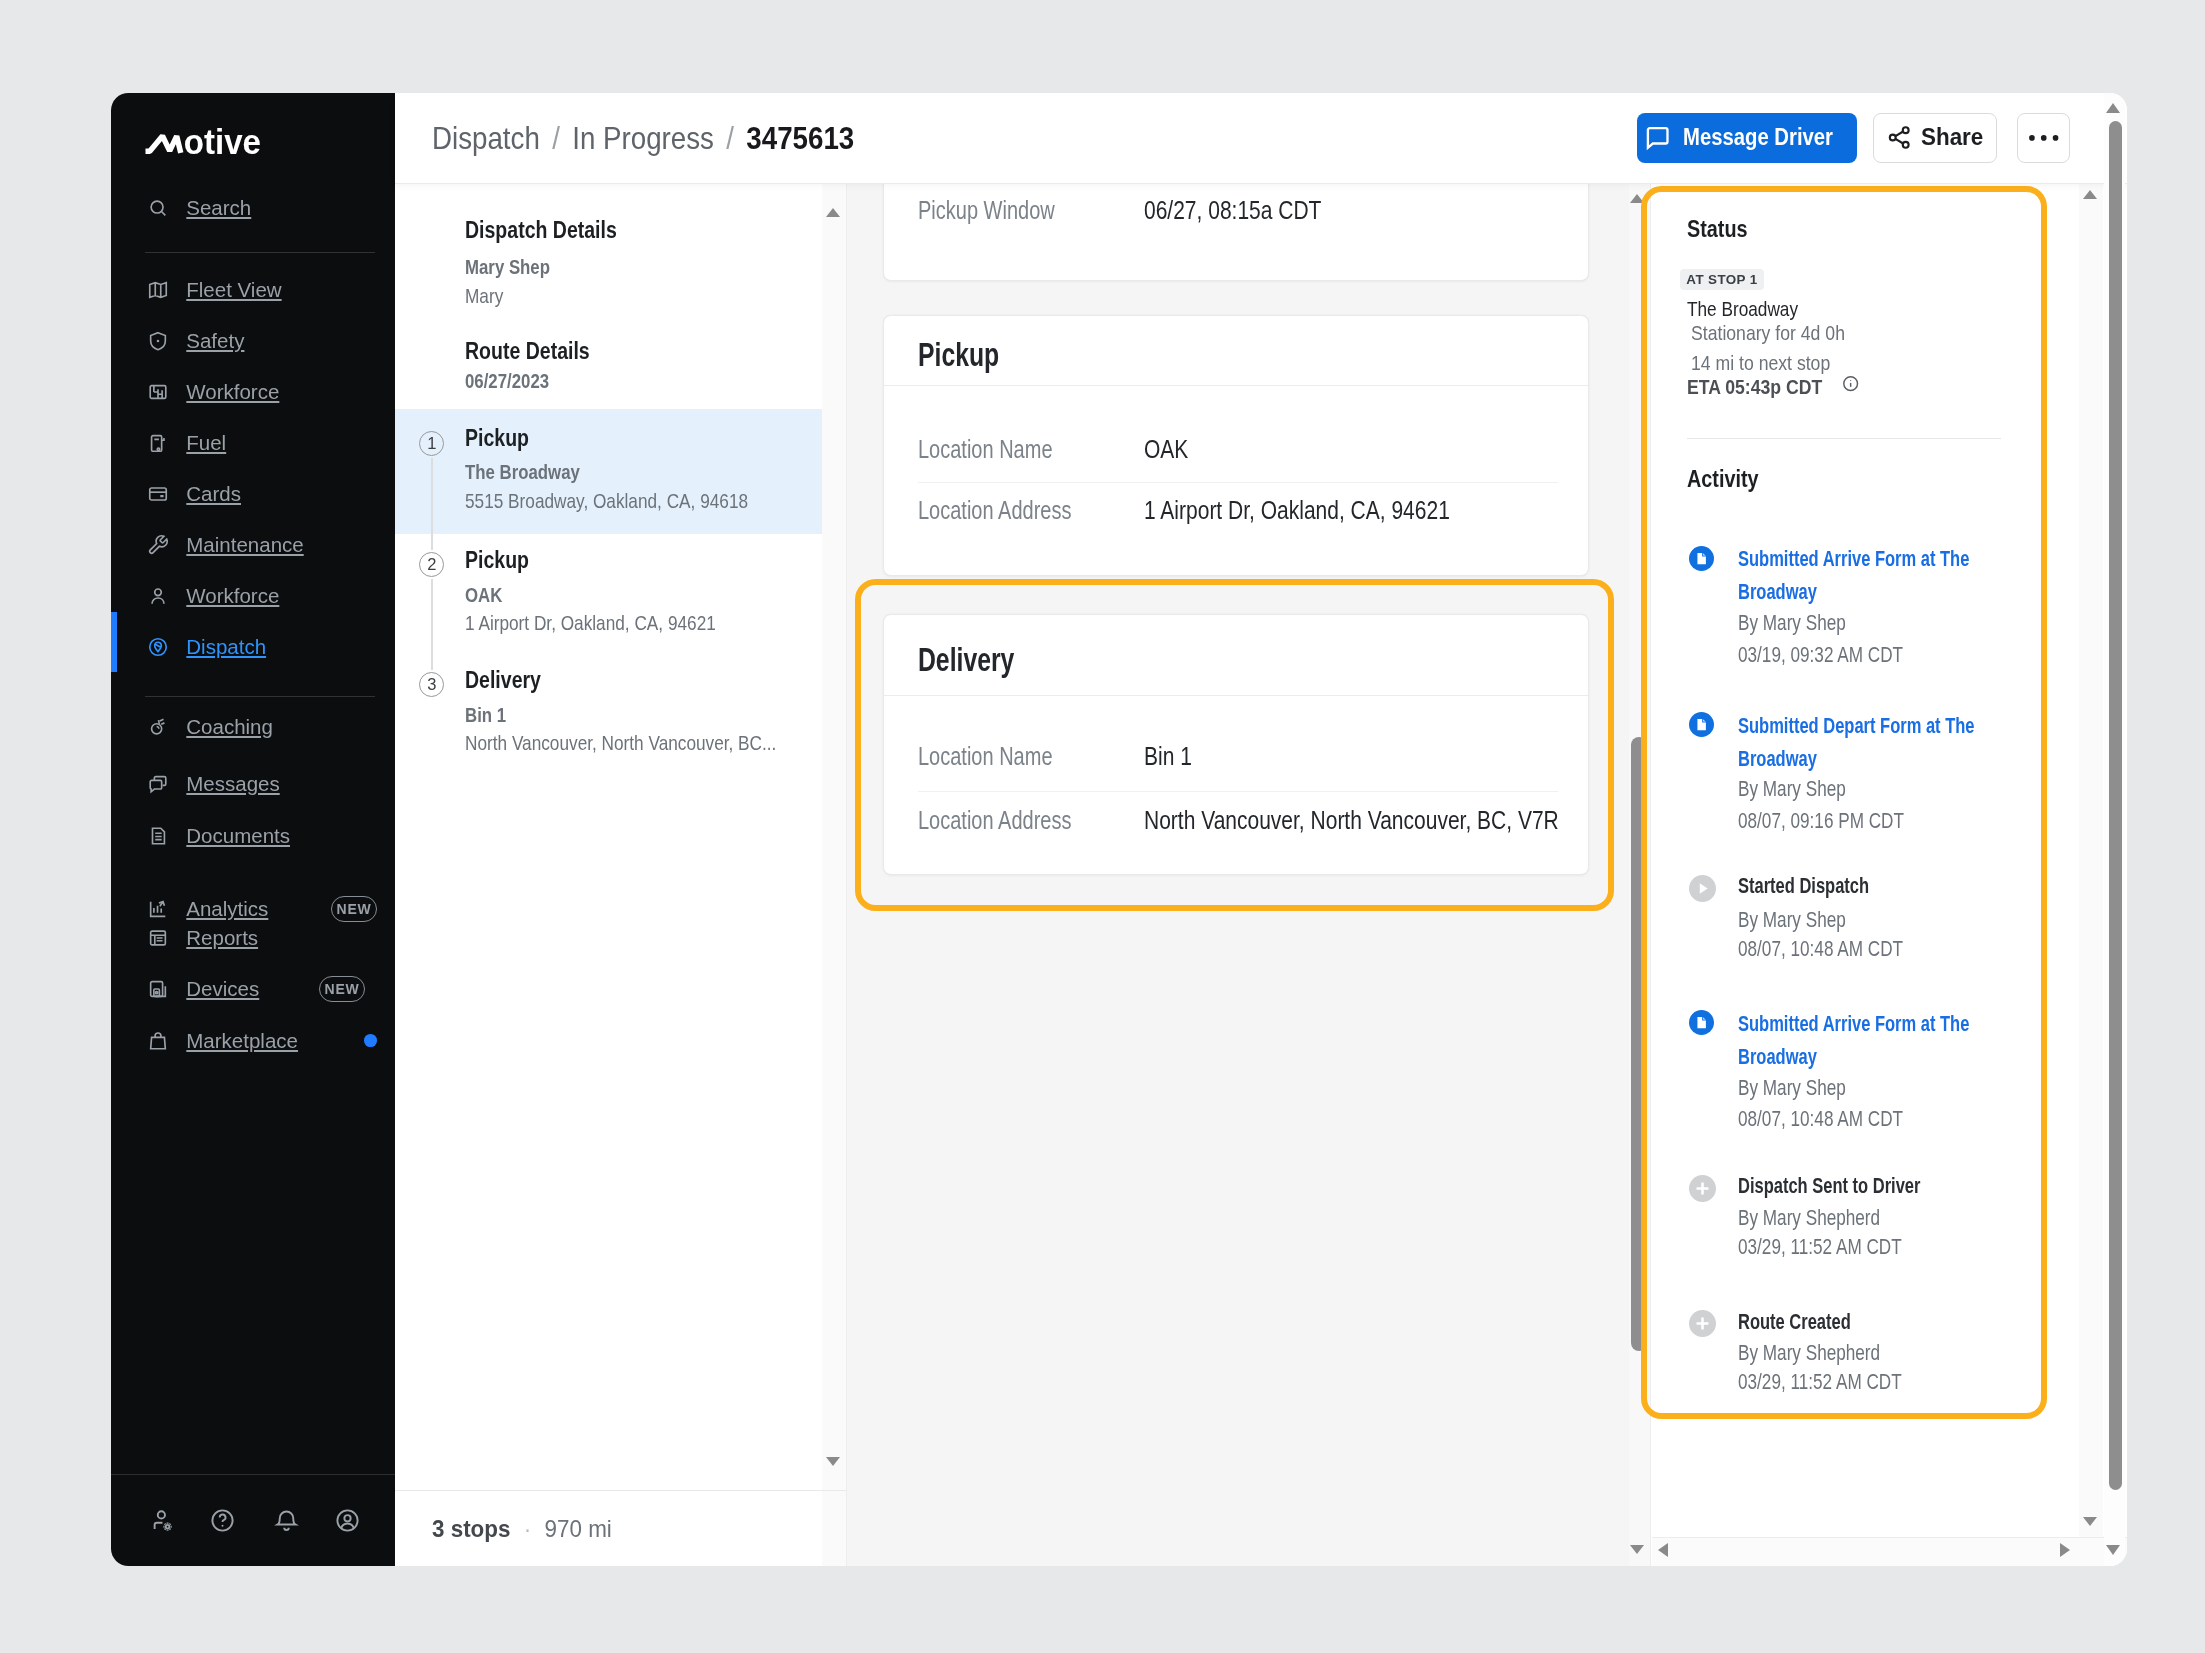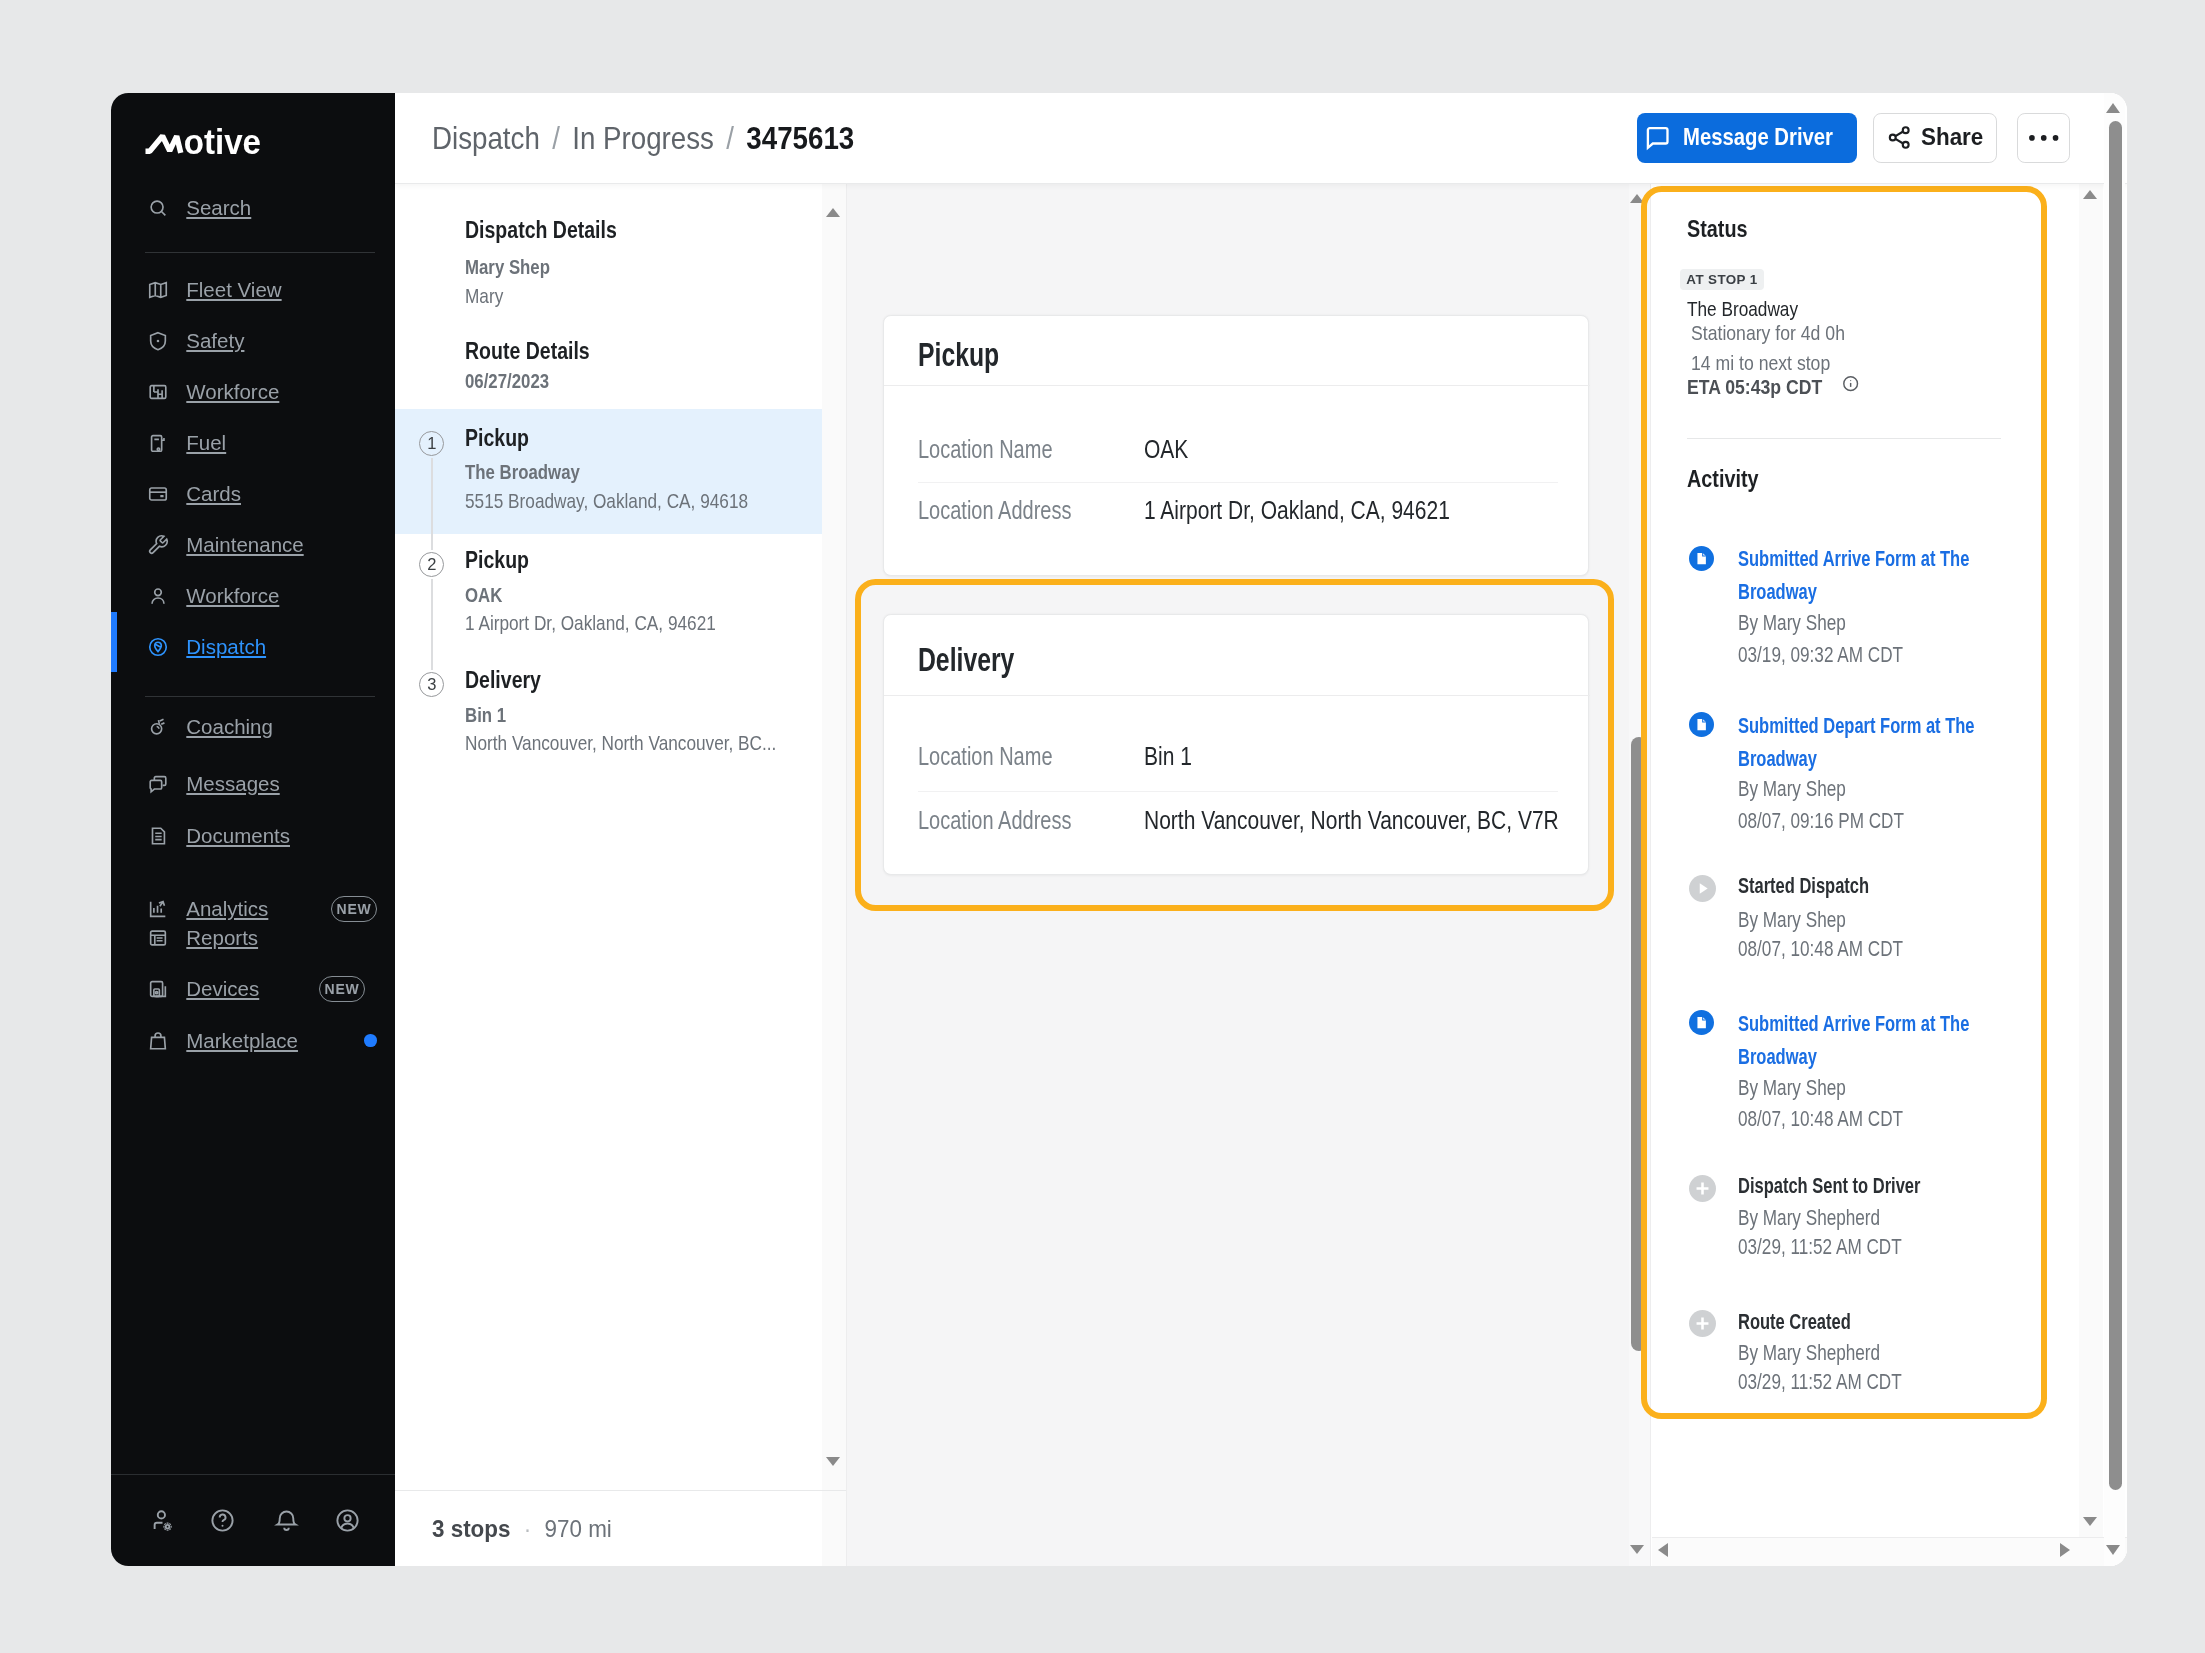--- a/index.html
+++ b/index.html
@@ -225,20 +225,24 @@
     <div class="abs" style="left:24.4px;top:488px;width:25px;height:25px;border:1.6px solid #97999c;border-radius:50%;background:#fff;display:flex;align-items:center;justify-content:center;font-size:16.5px;color:#3c4043">3</div>
     <div class="abs tx s80" style="left:70px;top:482px;font-size:24.4px;font-weight:bold;color:#1d2023">Delivery</div>
     <div class="abs tx s80" style="left:70px;top:519px;font-size:21px;font-weight:bold;color:#6c7279">Bin 1</div>
     <div class="abs tx" style="left:70px;top:547px;font-size:21px;color:#6c7279">North Vancouver, North Vancouver, BC...</div>
     <div class="abs" style="left:431px;top:23.6px;width:0;height:0;border-left:7.9px solid transparent;border-right:7.9px solid transparent;border-bottom:9.5px solid #8a8a8a"></div>
     <div class="abs" style="left:431px;top:1273px;width:0;height:0;border-left:7.9px solid transparent;border-right:7.9px solid transparent;border-top:9.5px solid #8a8a8a"></div>
     <div class="abs" style="left:0px;top:1306px;width:452px;height:0.8px;background:#e8e9ea"></div>
     <div class="abs" style="left:37px;top:1332px;font-size:23.6px;color:#6c7279;transform:scaleX(0.95);transform-origin:0 50%"><span style="font-weight:bold;color:#44484d">3 stops</span><span style="margin:0 14px;color:#b9bcbf">·</span>970 mi</div>
   </div>
   <div id="centercol">
+    <div class="card" style="left:36px;top:-23.6px;width:706px;height:121px">
+      <div class="abs tx s80" style="left:34px;top:35px;font-size:25px;color:#7b8289">Pickup Window</div>
+      <div class="abs tx s84" style="left:260px;top:35px;font-size:25px;color:#23272b">06/27, 08:15a CDT</div>
+    </div>
     <div class="card" style="left:36px;top:131px;width:706px;height:261px">
       <div class="abs s75" style="left:34px;top:19.7px;font-size:33px;font-weight:bold;color:#23272b;transform-origin:0 50%">Pickup</div>
       <div class="abs" style="left:0px;top:69px;width:706px;height:0.8px;background:#ececed"></div>
       <div class="abs tx s80" style="left:34px;top:119px;font-size:25px;color:#7b8289">Location Name</div>
       <div class="abs tx s84" style="left:260px;top:119px;font-size:25px;color:#23272b">OAK</div>
       <div class="abs" style="left:34px;top:166px;width:640px;height:0.8px;background:#f1f1f2"></div>
       <div class="abs tx s80" style="left:34px;top:180px;font-size:25px;color:#7b8289">Location Address</div>
       <div class="abs tx s84" style="left:260px;top:180px;font-size:25px;color:#23272b">1 Airport Dr, Oakland, CA, 94621</div>
     </div>
     <div class="card" style="left:36px;top:430px;width:706px;height:261px">

